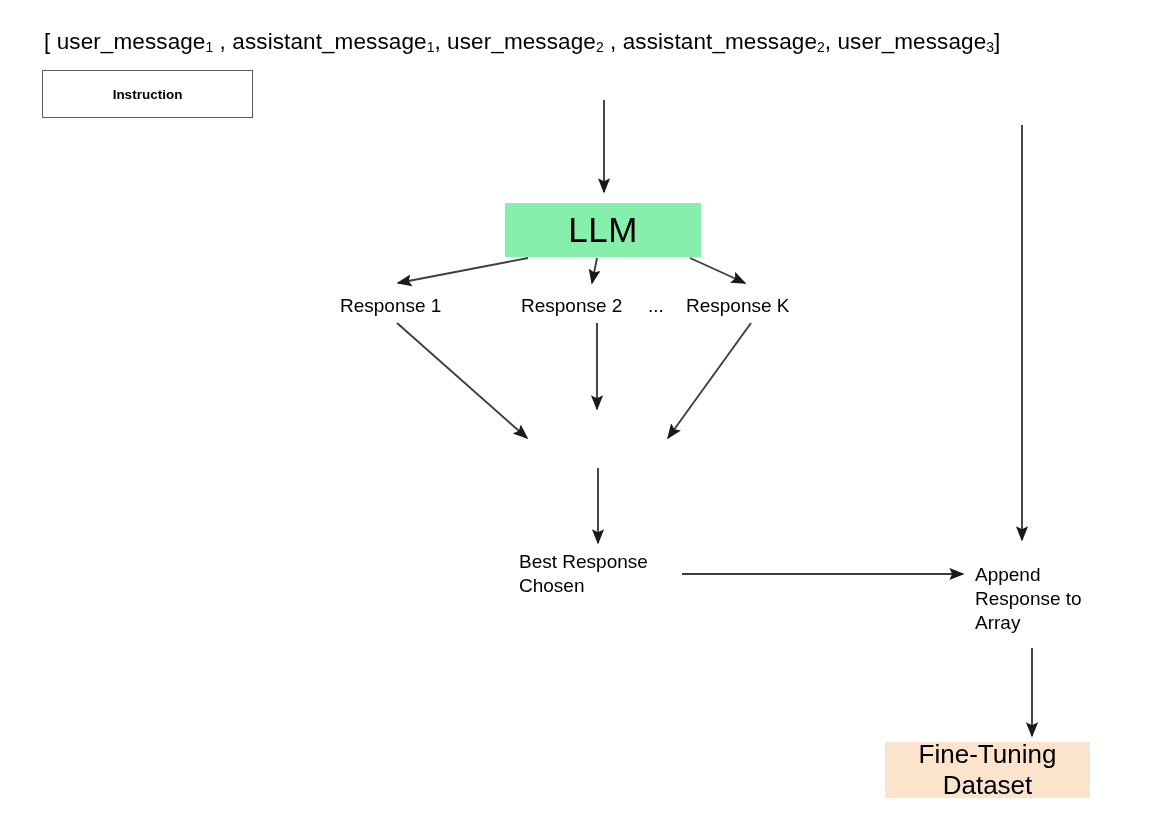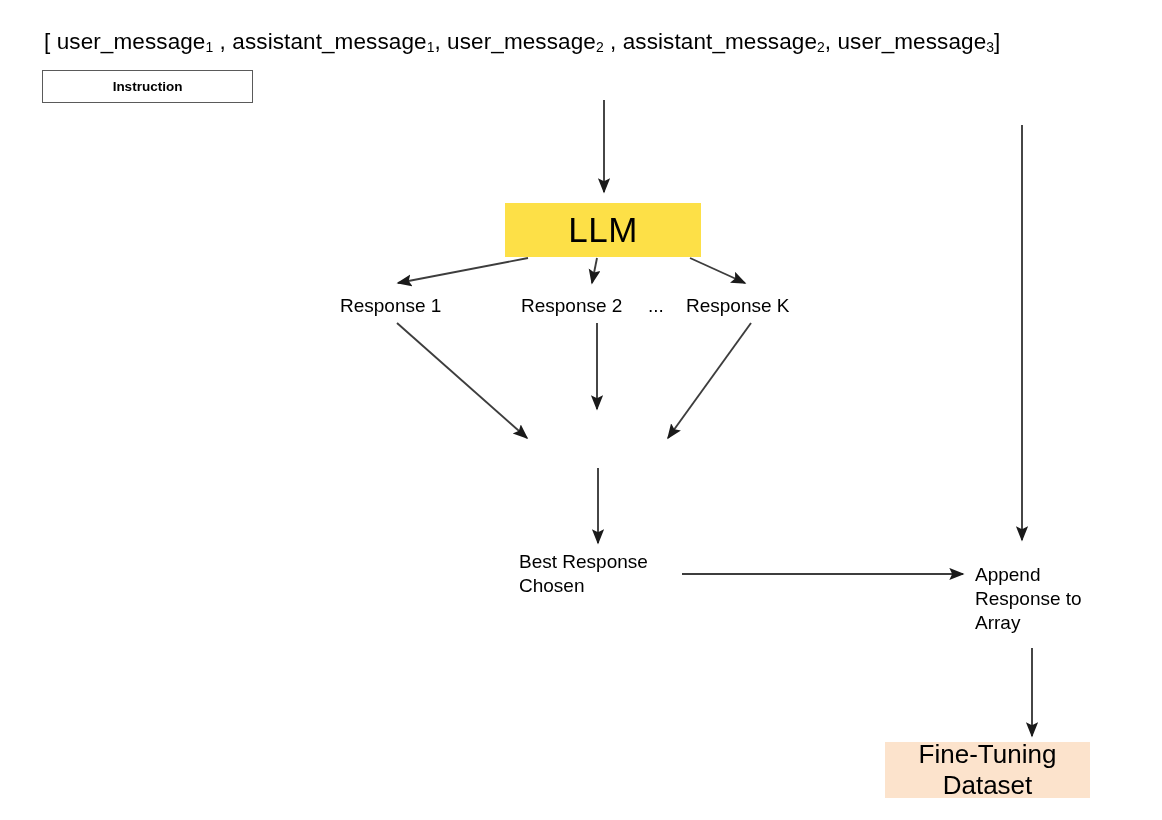--- a/index.html
+++ b/index.html
@@ -35,21 +35,21 @@
     font-size: 0.62em;
     vertical-align: -0.22em;
     letter-spacing: 0;
   }
 
   
   #instruction-box {
     left: 42px;
     top: 70px;
     width: 211px;
-    height: 33px;
+    height: 48px;
     background: #ffffff;
     border: 1.3px solid #5a5a5a;
     box-sizing: border-box;
     display: flex;
     align-items: center;
     justify-content: center;
   }
   #instruction-box .lbl {
     font-size: 13.5px;
     font-weight: bold;
@@ -62,21 +62,21 @@
     display: flex;
     align-items: center;
     justify-content: center;
     text-align: center;
   }
   #llm-box {
     left: 505px;
     top: 203px;
     width: 196px;
     height: 54px;
-    background: #fde047;
+    background: #86efac;
   }
   #llm-box .lbl {
     font-size: 35px;
     color: #000;
     letter-spacing: 0.5px;
   }
   #rlhf-box {
     left: 525px;
     top: 413px;
     width: 142px;

